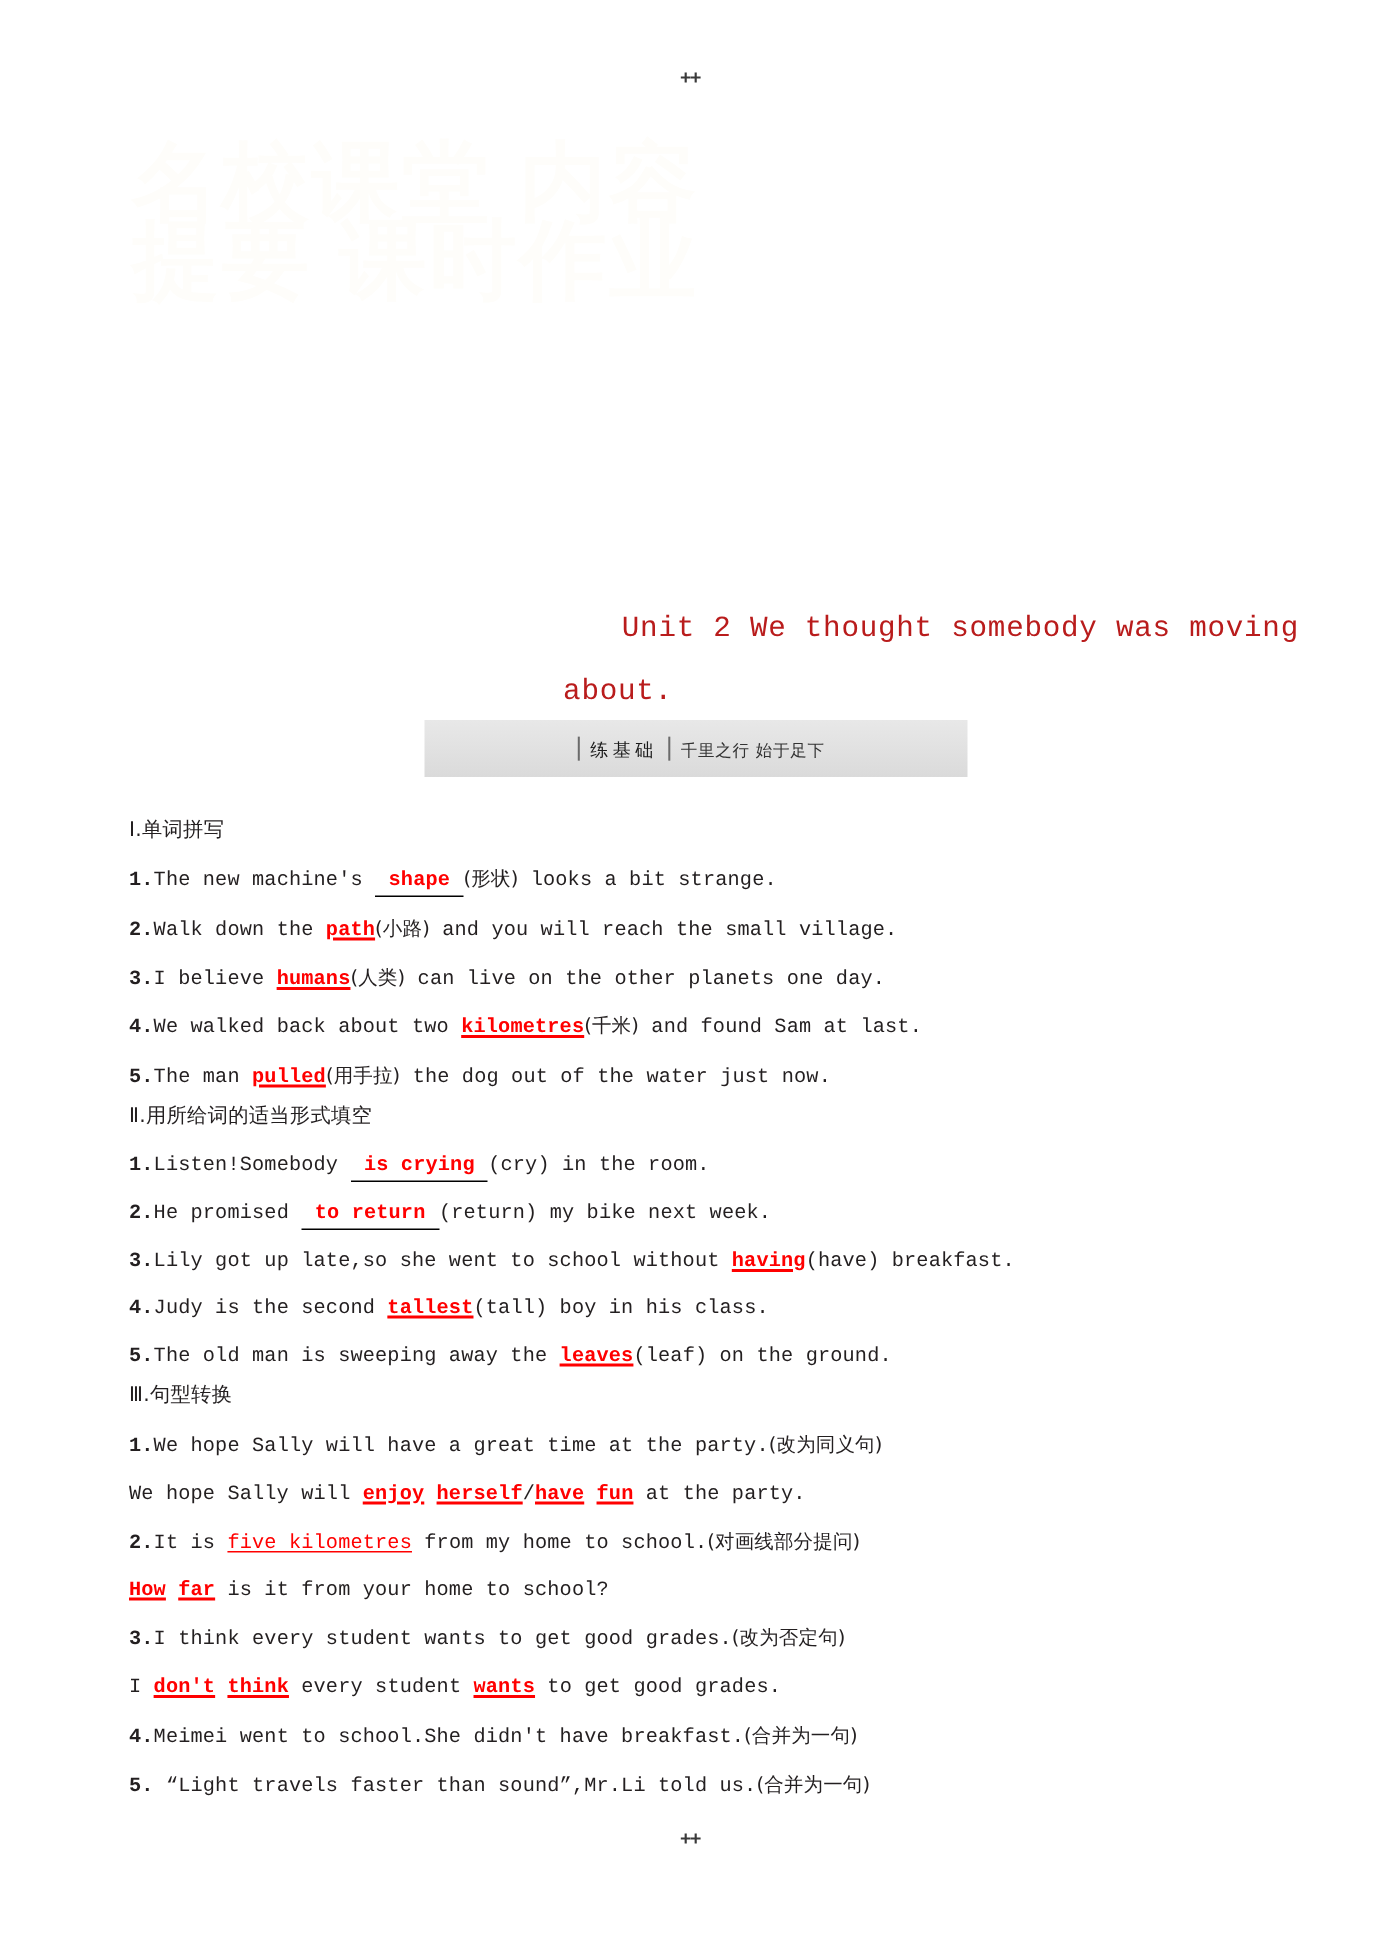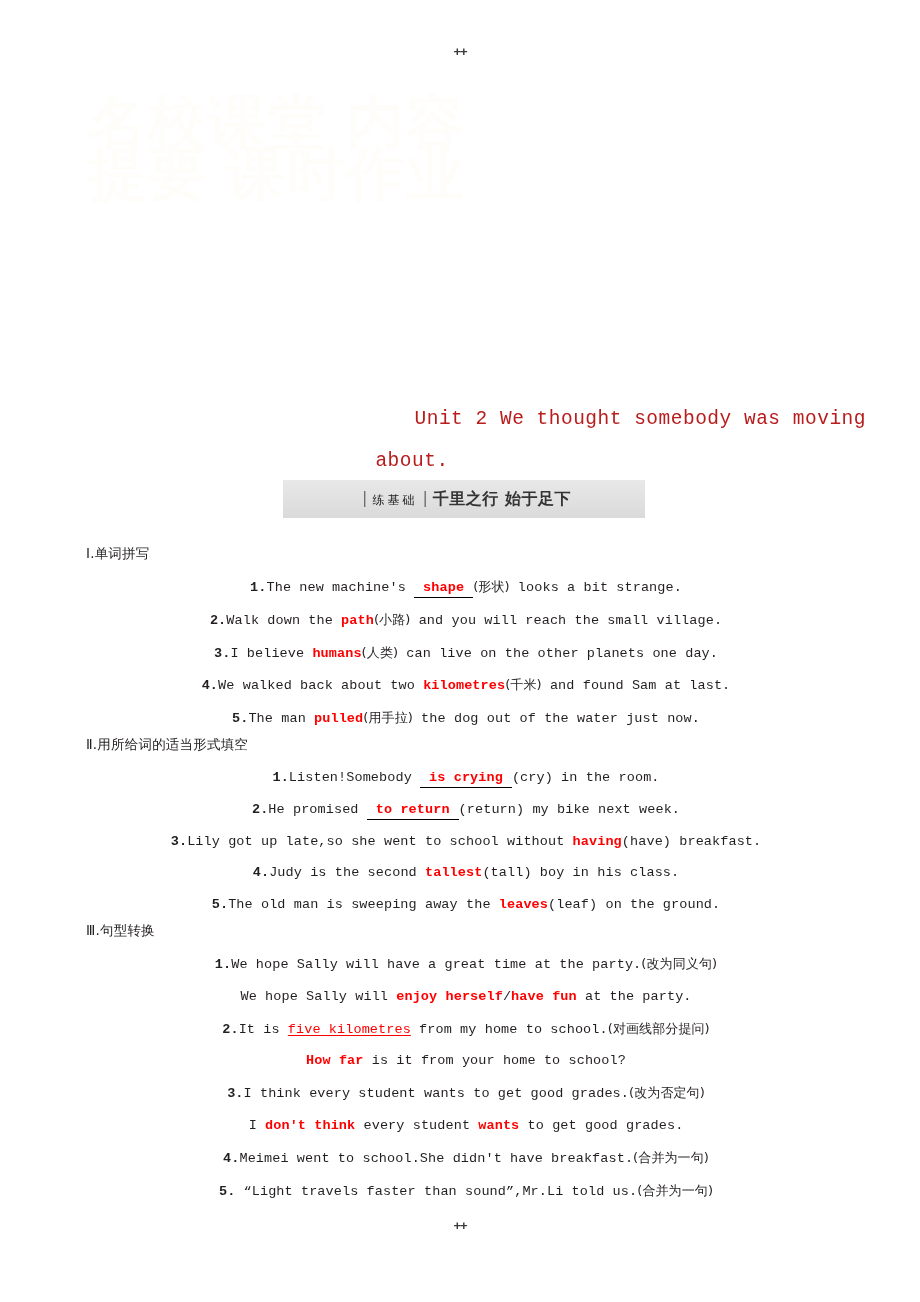--- a/index.html
+++ b/index.html
@@ -94,22 +94,22 @@
     position: relative;
     top: -1px;
   }
   .banner-main {
     font-size: 12px;
     font-weight: 400;
     color: #1a1a1a;
     letter-spacing: 3px;
   }
   .banner-sub {
-    font-size: 16px;
-    font-weight: 700;
+    font-size: 11px;
+    font-weight: 400;
     color: #333333;
     letter-spacing: 0.5px;
   }
 
   
   .content {
     position: absolute;
     left: 86px;
     top: 544px;
     width: 760px;
@@ -121,31 +121,31 @@
     margin: 0 0 9px 0;
     line-height: 18px;
     letter-spacing: 0.2px;
   }
 
   .q {
     font-size: 13.5px;
     line-height: 31.8px;
     white-space: nowrap;
     letter-spacing: 0.1px;
-    text-align: center;
   }
   .q .num {
     font-weight: 700;
     font-family: "Liberation Mono", "DejaVu Sans Mono", monospace;
   }
 
   
   .ans {
     color: #ff0000;
     font-weight: 700;
+    text-decoration: underline;
     text-underline-offset: 2px;
     text-decoration-thickness: 1.5px;
   }
   .ans-plain {
     color: #ff0000;
     font-weight: 400;
     text-decoration: underline;
     text-underline-offset: 2px;
     text-decoration-thickness: 1px;
   }

